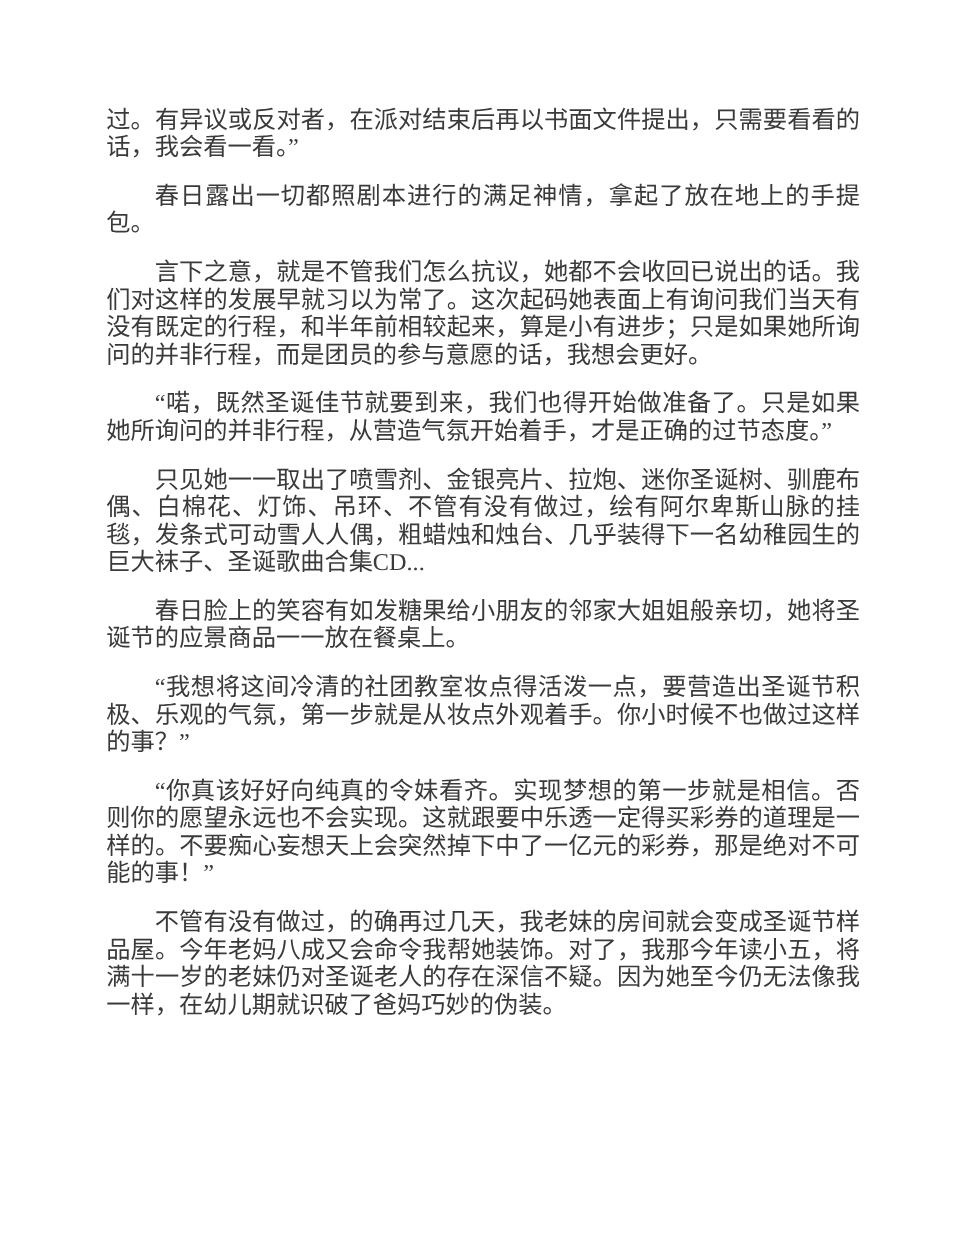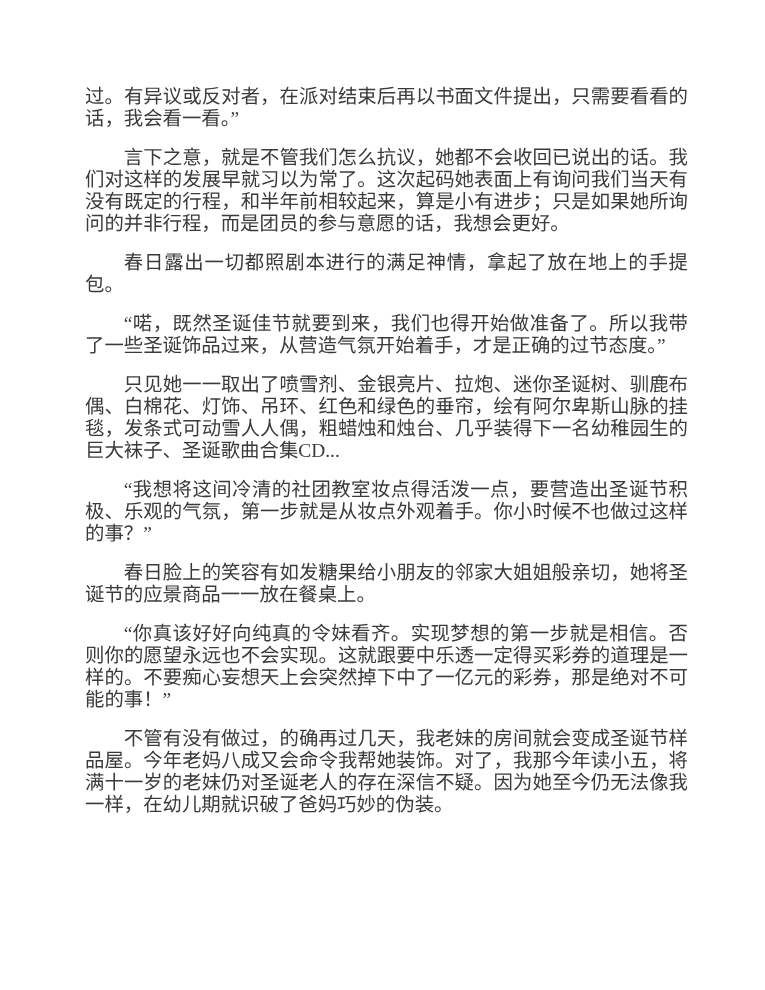--- a/index.html
+++ b/index.html
@@ -37,22 +37,22 @@
   .text-block p.continuation{
     text-indent:0;
   }
 </style>
 </head>
 <body>
 
 <div class="page">
   <div class="text-block">
     <p class="continuation">过。有异议或反对者，在派对结束后再以书面文件提出，只需要看看的话，我会看一看。”</p>
+    <p>春日露出一切都照剧本进行的满足神情，拿起了放在地上的手提包。</p>
     <p>言下之意，就是不管我们怎么抗议，她都不会收回已说出的话。我们对这样的发展早就习以为常了。这次起码她表面上有询问我们当天有没有既定的行程，和半年前相较起来，算是小有进步；只是如果她所询问的并非行程，而是团员的参与意愿的话，我想会更好。</p>
-    <p>春日露出一切都照剧本进行的满足神情，拿起了放在地上的手提包。</p>
-    <p>“喏，既然圣诞佳节就要到来，我们也得开始做准备了。所以我带了一些圣诞饰品过来，从营造气氛开始着手，才是正确的过节态度。”</p>
-    <p>只见她一一取出了喷雪剂、金银亮片、拉炮、迷你圣诞树、驯鹿布偶、白棉花、灯饰、吊环、红色和绿色的垂帘，绘有阿尔卑斯山脉的挂毯，发条式可动雪人人偶，粗蜡烛和烛台、几乎装得下一名幼稚园生的巨大袜子、圣诞歌曲合集CD...</p>
+    <p>“喏，既然圣诞佳节就要到来，我们也得开始做准备了。只是如果她所询问的并非行程，从营造气氛开始着手，才是正确的过节态度。”</p>
+    <p>只见她一一取出了喷雪剂、金银亮片、拉炮、迷你圣诞树、驯鹿布偶、白棉花、灯饰、吊环、不管有没有做过，绘有阿尔卑斯山脉的挂毯，发条式可动雪人人偶，粗蜡烛和烛台、几乎装得下一名幼稚园生的巨大袜子、圣诞歌曲合集CD...</p>
+    <p>春日脸上的笑容有如发糖果给小朋友的邻家大姐姐般亲切，她将圣诞节的应景商品一一放在餐桌上。</p>
     <p>“我想将这间冷清的社团教室妆点得活泼一点，要营造出圣诞节积极、乐观的气氛，第一步就是从妆点外观着手。你小时候不也做过这样的事？”</p>
-    <p>春日脸上的笑容有如发糖果给小朋友的邻家大姐姐般亲切，她将圣诞节的应景商品一一放在餐桌上。</p>
     <p>“你真该好好向纯真的令妹看齐。实现梦想的第一步就是相信。否则你的愿望永远也不会实现。这就跟要中乐透一定得买彩券的道理是一样的。不要痴心妄想天上会突然掉下中了一亿元的彩券，那是绝对不可能的事！”</p>
     <p>不管有没有做过，的确再过几天，我老妹的房间就会变成圣诞节样品屋。今年老妈八成又会命令我帮她装饰。对了，我那今年读小五，将满十一岁的老妹仍对圣诞老人的存在深信不疑。因为她至今仍无法像我一样，在幼儿期就识破了爸妈巧妙的伪装。</p>
   </div>
 </div>
 
 </body></html>

